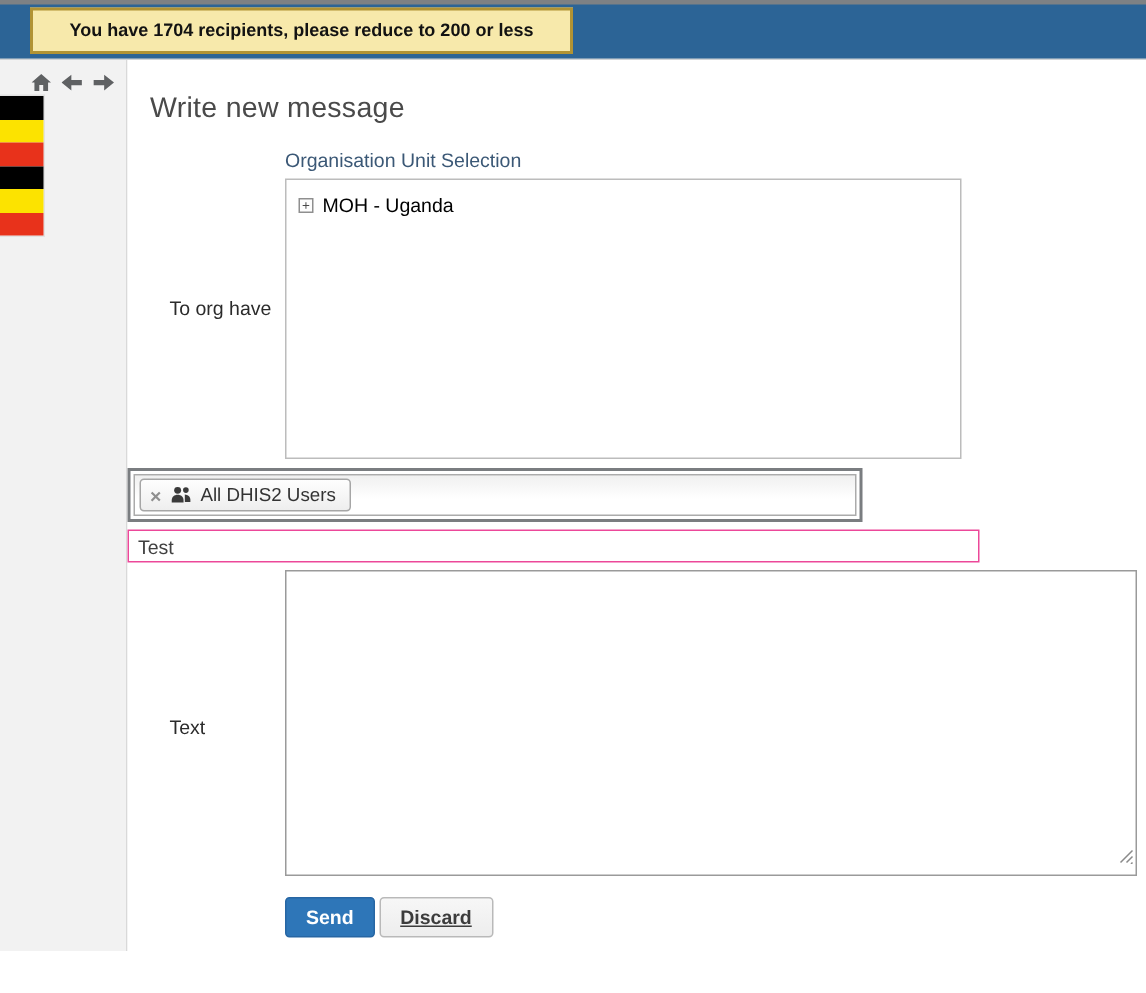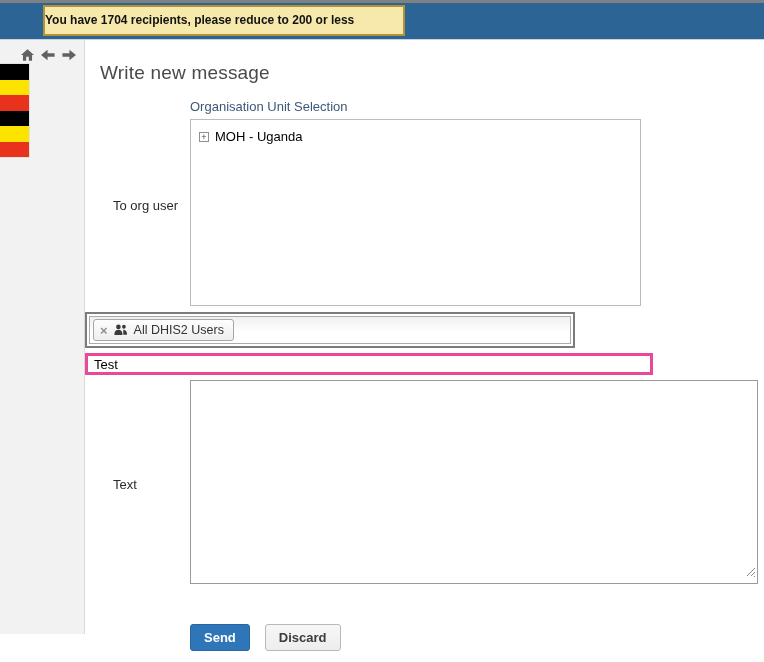--- a/index.html
+++ b/index.html
@@ -10,25 +10,25 @@
     background: #ffffff; color: #2e2e2e;
   }
   
   .topbar {
     position: relative; height: 40px;
     background: var(--topbar-bg, #2c6496);
     border-top: 3px solid #7e8184;
     border-bottom: 1px solid #d0d3d6;
   }
   .alert {
-    position: absolute; left: 43px; top: 2px; width: 362px; height: 31px;
+    position: absolute; left: 20px; top: 2px; width: 362px; height: 31px;
     background: var(--alert-bg, #f7e9ab);
     border: 2px solid var(--alert-border, #b19334);
     font-size: 12px; font-weight: bold; color: #121212;
-    text-align: left; line-height: 27px;
+    text-align: center; line-height: 27px;
   }
   
   .content { display: flex; height: 594px; }
   .sidebar {
     width: 85px; background: #f2f2f2;
     border-right: 1px solid #d9d9d9; flex-shrink: 0;
   }
   .nav-icons {
     display: flex; justify-content: flex-end; align-items: center;
     gap: 7px; padding: 8px 8px 0 0; height: 21px;
@@ -83,45 +83,46 @@
     background: linear-gradient(#fefefe, #eeeeee);
     font-size: 12.5px; color: #333;
   }
   .chip .remove-x {
     font-size: 13px; font-weight: bold; color: #8f8f8f; cursor: pointer;
     line-height: 13px;
   }
   .chip svg { display: block; }
   
   .text-input {
-    width: 568px; height: 22px; border: 3px solid #ec4899;
-    font-family: "Liberation Sans", sans-serif; font-size: 13px; color: #000000;
+    width: 568px; height: 22px; border: 1px solid #ec4899;
+    font-family: "Liberation Sans", sans-serif; font-size: 13px; color: #404040;
     padding: 1px 6px; background: #fff; outline: none;
   }
   .textarea-wrap { position: relative; width: 568px; height: 204px; }
   .msg-textarea {
     width: 568px; height: 204px; border: 1px solid #9a9a9a; resize: none;
     font-family: "Liberation Sans", sans-serif; font-size: 13px; color: #333;
     padding: 4px 6px; background: #fff; outline: none;
   }
   .resize-handle { position: absolute; right: 2px; bottom: 3px; cursor: nwse-resize; }
   
-  .buttons { display: flex; gap: 15px; margin-left: 105px; margin-top: 26px; }
+  .buttons { display: flex; gap: 3px; margin-left: 105px; }
   .btn {
     font-family: "Liberation Sans", sans-serif;
     font-size: 13px; font-weight: bold; border-radius: 3px;
     padding: 5px 13px; height: 27px; cursor: pointer; line-height: 15px;
   }
   .btn-send {
     background: var(--send-bg, #2e76b8); color: #ffffff;
     border: 1px solid var(--send-border, #2766a3);
   }
   .btn-discard {
     background: linear-gradient(#f7f7f7, #ededed); color: #3c3c3c;
     border: 1px solid #b9b9b9;
+    text-decoration: underline;
   }
 </style>
 </head>
 <body>
 
 <div class="topbar">
   <div class="alert">
     <span>You have 1704 recipients, please reduce to 200 or less</span>
   </div>
 </div>
@@ -160,21 +161,21 @@
     <h1 class="page-title">Write new message</h1>
 
     <div class="form">
 
       <div class="row">
         <div class="lbl"></div>
         <div class="section-header">Organisation Unit Selection</div>
       </div>
 
       <div class="row">
-        <div class="lbl" style="padding-top:79px;">To org user</div>
+        <div class="lbl" style="padding-top:79px;">To org have</div>
         <div class="tree-box">
           <div class="tree-node">
             <span class="expand-box">+</span>
             <span class="node-label">MOH - Uganda</span>
           </div>
         </div>
       </div>
 
       <div class="spacer6"></div>
 

